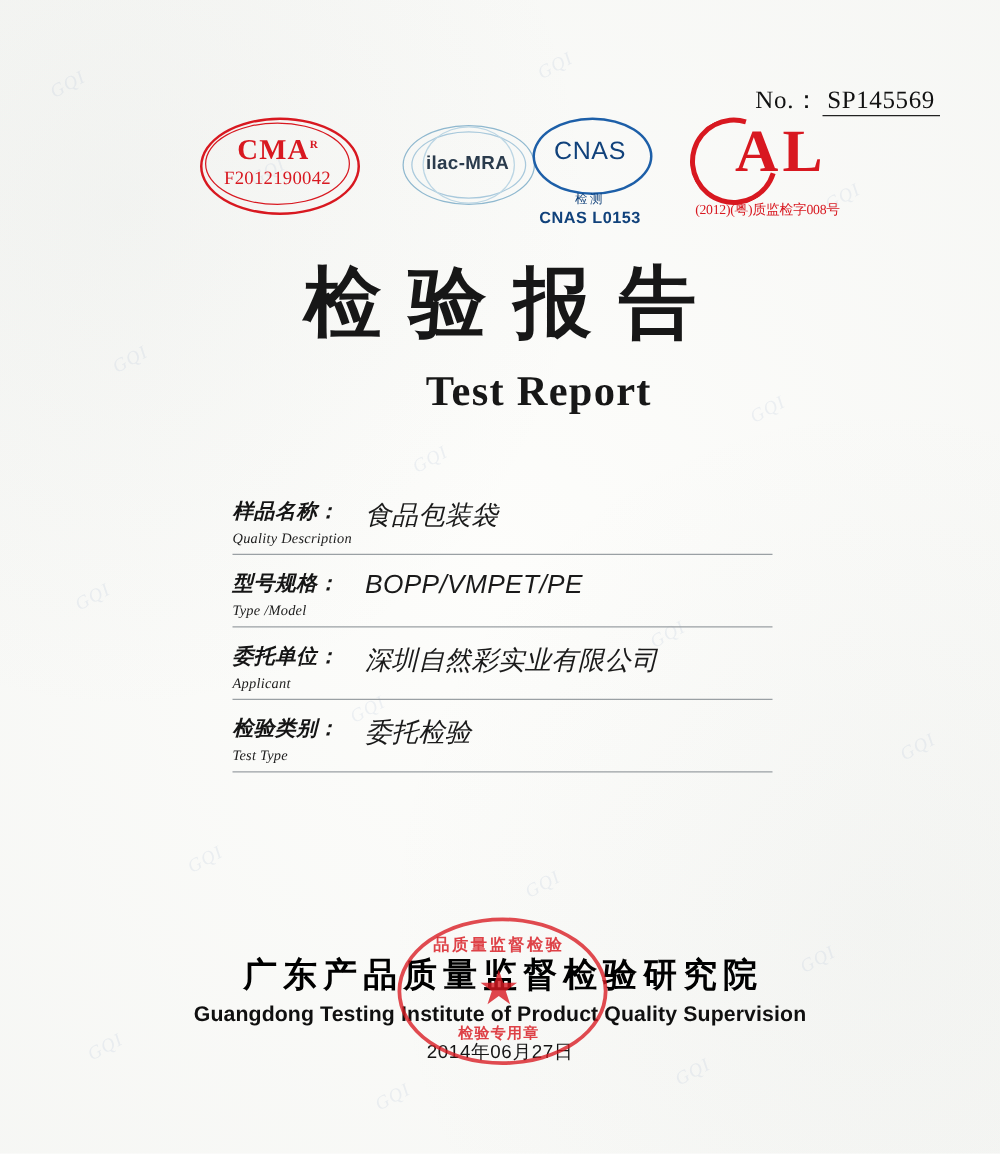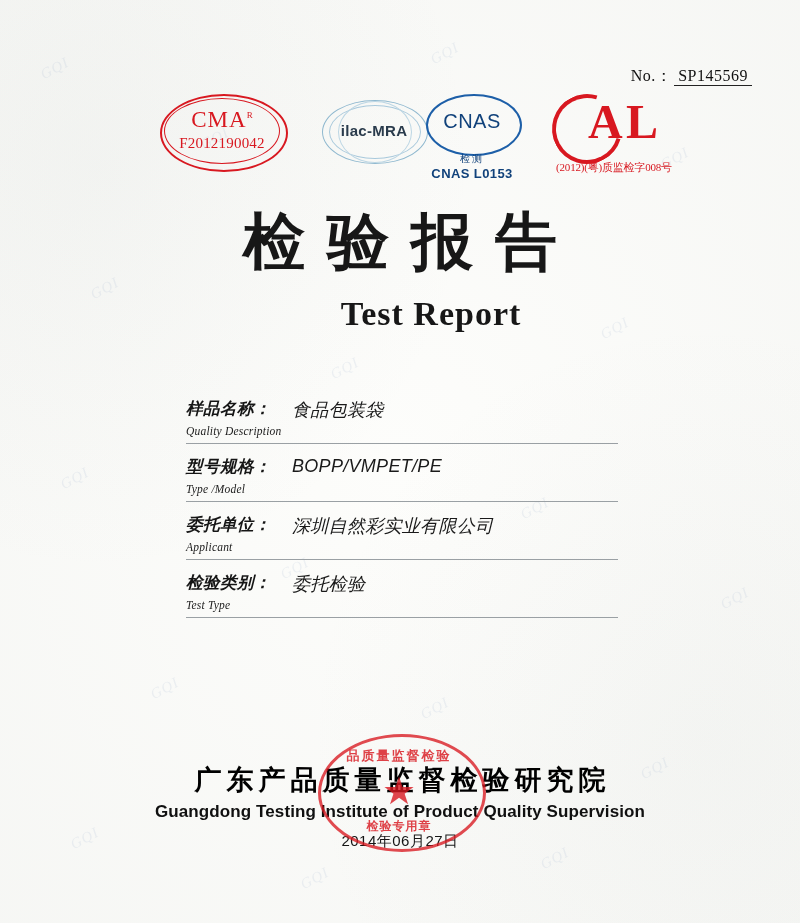--- a/index.html
+++ b/index.html
@@ -50,21 +50,21 @@
     letter-spacing: 1px;
     transform: rotate(-28deg);
     white-space: nowrap;
   }
 
   
   .doc-no {
     position: absolute;
     right: 48px;
     top: 66px;
-    font-size: 16px;
+    font-size: 20px;
     color: #111;
     letter-spacing: 0.5px;
     white-space: nowrap;
   }
   .doc-no .no-label { font-family: "Liberation Serif", serif; }
   .doc-no .no-value {
     border-bottom: 1px solid #222;
     padding: 0 4px 1px 4px;
     margin-left: 2px;
   }
@@ -102,21 +102,21 @@
     border: 1px solid #d81820;
     border-radius: 50%;
   }
   .cma-text {
     position: absolute;
     left: 0; top: 13px;
     width: 124px;
     text-align: center;
     color: #d81820;
     font-family: "Liberation Serif", serif;
-    font-weight: normal;
+    font-weight: bold;
     font-size: 23px;
     letter-spacing: 1px;
   }
   .cma-text .reg {
     font-size: 9px;
     vertical-align: super;
     letter-spacing: 0;
   }
   .cma-code {
     position: absolute;
@@ -333,21 +333,21 @@
     color: #202020;
     letter-spacing: 0.2px;
     white-space: nowrap;
   }
   .field-value {
     position: absolute;
     left: 106px;
     top: 0;
     width: 326px;
     font-family: "Liberation Sans", sans-serif;
-    font-size: 18px;
+    font-size: 21px;
     color: #1a1a1a;
     letter-spacing: 0.3px;
     white-space: nowrap;
   }
   .field-rule {
     position: absolute;
     left: 0;
     top: 45px;
     width: 432px;
     height: 1px;

